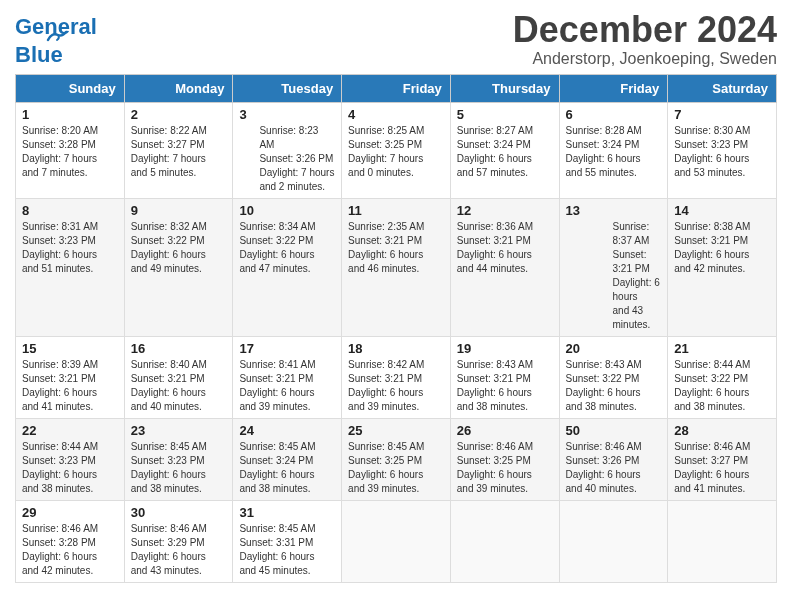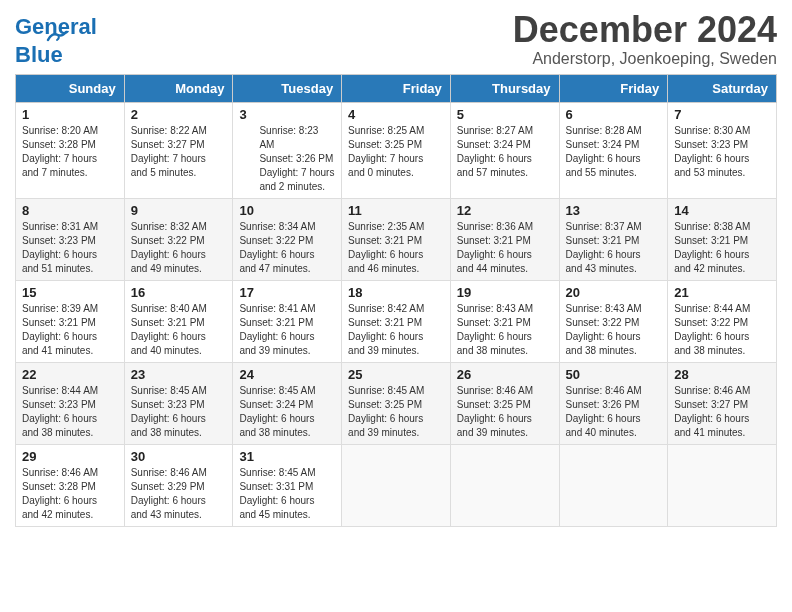--- a/index.html
+++ b/index.html
@@ -204,21 +204,21 @@
         </td>
         <td>
           <span class="day-number">12</span>
           <div class="day-info" style="white-space: pre-line;">Sunrise: 8:36 AM
 Sunset: 3:21 PM
 Daylight: 6 hours
 and 44 minutes.</div>
         </td>
         <td>
           <span class="day-number">13</span>
-          <div class="day-info" style="white-space: pre-line;">Sunrise: 8:37 AM
+          <div class="day-info" style="white-space: pre-line; margin-left: 47px;">Sunrise: 8:37 AM
 Sunset: 3:21 PM
 Daylight: 6 hours
 and 43 minutes.</div>
         </td>
         <td>
           <span class="day-number">14</span>
           <div class="day-info" style="white-space: pre-line;">Sunrise: 8:38 AM
 Sunset: 3:21 PM
 Daylight: 6 hours
 and 42 minutes.</div>

